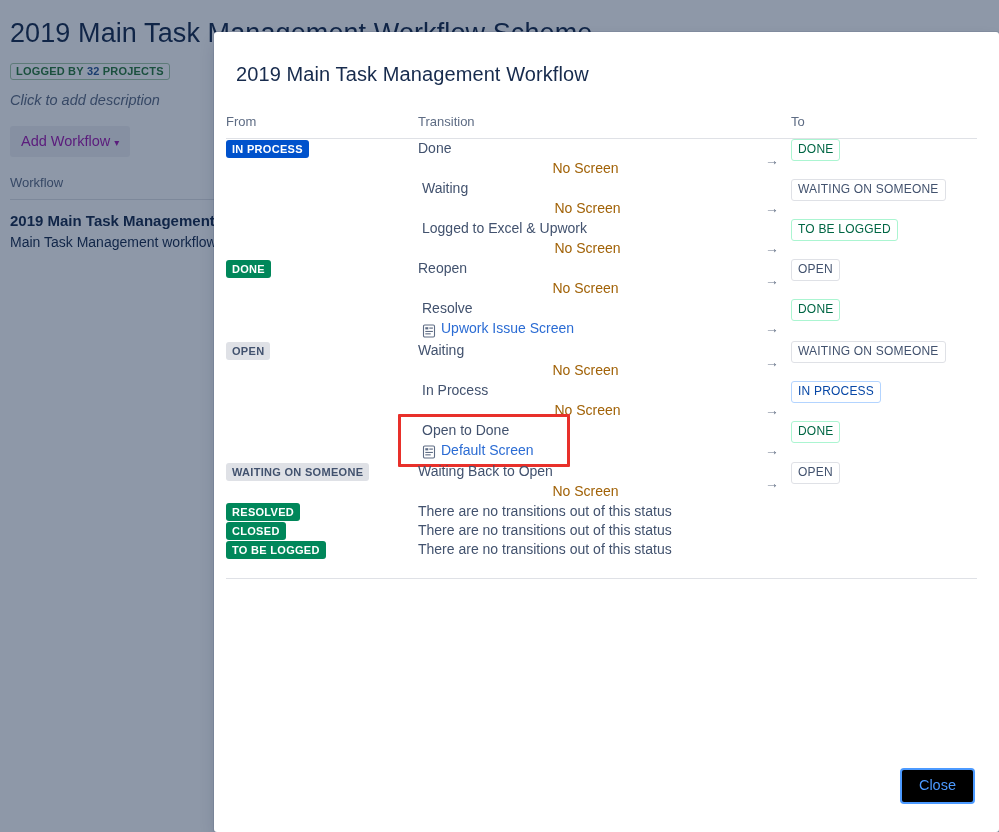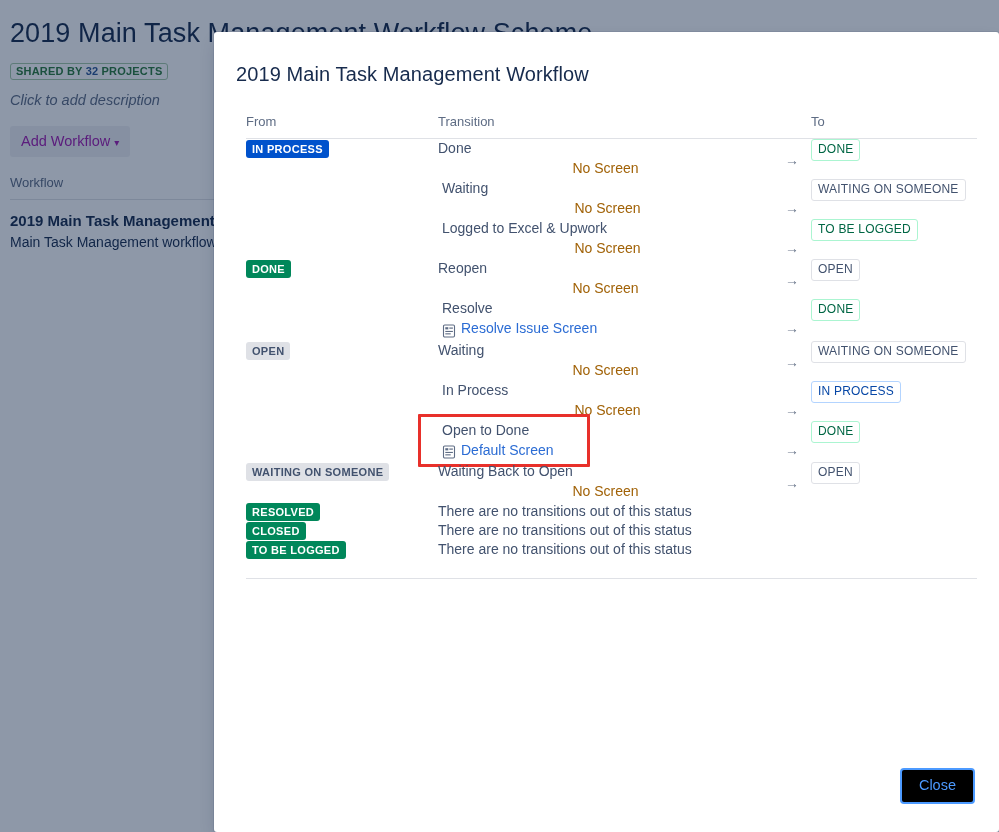--- a/index.html
+++ b/index.html
@@ -120,21 +120,21 @@
   .modal-title {
     font-size: 20px;
     color: #172b4d;
     font-weight: 400;
     padding: 31px 0 0 22px;
     letter-spacing: .1px;
   }
 
   .modal-body {
     flex: 1;
-    padding: 0 22px 0 32px;
+    padding: 0 22px 0 12px;
     overflow: hidden;
   }
 
   
   table.wf {
     width: 100%;
     border-collapse: collapse;
     table-layout: fixed;
   }
   table.wf col.c-from { width: 192px; }
@@ -270,21 +270,21 @@
     padding: 7px 17px 8px 17px;
     cursor: pointer;
     line-height: 17px;
   }
 </style>
 </head>
 <body>
 
 <div id="bg-page">
   <div class="bg-main-title">2019 Main Task Management Workflow Scheme</div>
-  <div class="shared-lozenge"><span>SHARED BY </span><span class="cnt">32</span><span> PROJECTS</span></div>
+  <div class="shared-lozenge"><span>LOGGED BY </span><span class="cnt">32</span><span> PROJECTS</span></div>
   <div class="bg-desc">Click to add description</div>
   <div class="add-workflow-btn"><span>Add Workflow</span><span class="caret">▾</span></div>
   <div class="bg-col-head">Workflow</div>
   <div class="bg-wf-name">2019 Main Task Management Workflow</div>
   <div class="bg-wf-sub">Main Task Management workflow</div>
 </div>
 
 <div id="overlay"></div>
 
 <div id="modal">
@@ -349,21 +349,21 @@
             <td class="tr-cell">
               <div class="tr-name indent">Resolve</div>
               <div><span class="tr-screen-link indent">
                   <span class="screen-icon"><svg viewBox="0 0 14 14" width="14" height="14" aria-hidden="true">
                       <rect x="1.5" y="1" width="11" height="12" rx="1.2" fill="none" stroke="#5e6c84" stroke-width="1.1"></rect>
                       <rect x="3.3" y="3.2" width="3" height="2.2" fill="#5e6c84"></rect>
                       <rect x="7.3" y="3.5" width="3.6" height="1.2" fill="#5e6c84"></rect>
                       <rect x="3.3" y="6.9" width="7.6" height="1.1" fill="#5e6c84"></rect>
                       <rect x="3.3" y="9.3" width="5.4" height="1.1" fill="#5e6c84"></rect>
                     </svg></span>
-                  <span>Resolve Issue Screen</span>
+                  <span>Upwork Issue Screen</span>
                 </span></div>
             </td>
             <td class="arrow-cell">→</td>
             <td><span class="lz-o lz-o-green">DONE</span></td>
           </tr>
           <tr class="grp-first">
             <td><span class="lz lz-grey">OPEN</span></td>
             <td class="tr-cell">
               <div class="tr-name">Waiting</div>
               <div class="tr-screen">No Screen</div>

